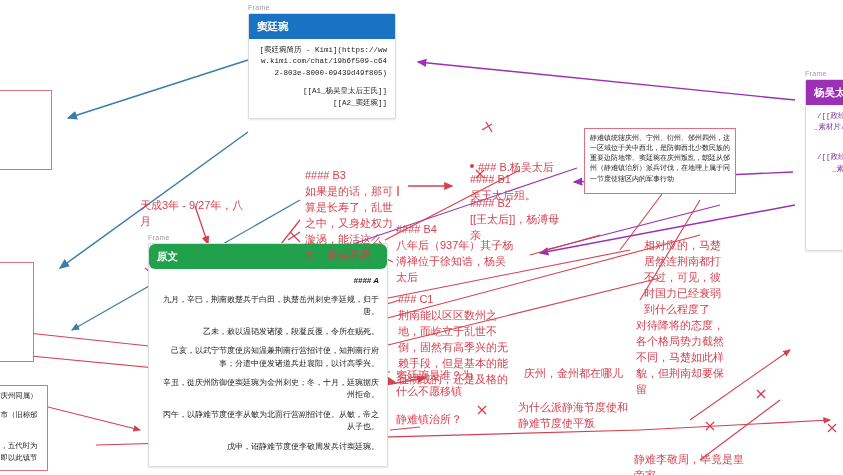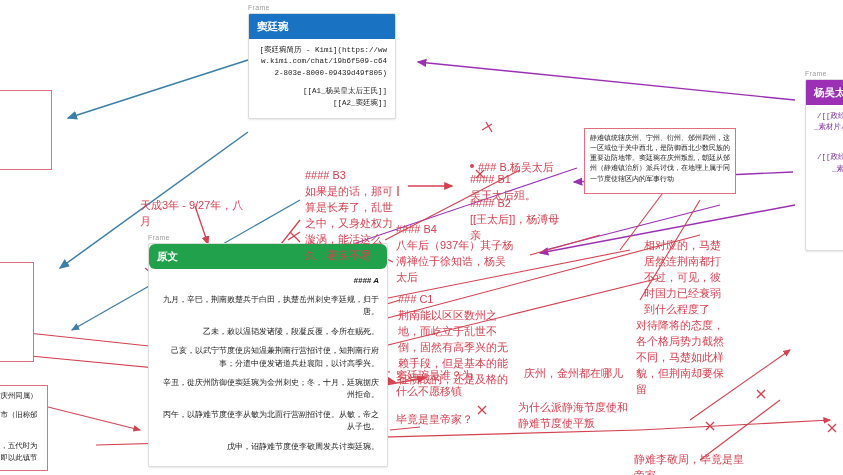--- a/index.html
+++ b/index.html
@@ -211,21 +211,21 @@
     <span class="h">### C1</span>
     <span>荆南能以区区数州之地，而屹立于乱世不倒，固然有高季兴的无赖手段，但是基本的能征惯战的，还是及格的</span>
   </div>
 
   <div class="anno" style="left:644px;top:238px;width:78px;">相对应的，马楚居然连荆南都打不过，可见，彼时国力已经衰弱到什么程度了</div>
 
   <div class="anno" style="left:636px;top:318px;width:95px;">对待降将的态度，各个格局势力截然不同，马楚如此样貌，但荆南却要保留</div>
 
   <div class="anno" style="left:396px;top:368px;width:84px;">窦廷琬是谁？为什么不愿移镇</div>
 
-  <div class="anno" style="left:396px;top:412px;width:90px;">毕竟是皇帝家？</div>
+  <div class="anno" style="left:396px;top:412px;width:90px;">静难镇治所？</div>
 
   <div class="anno" style="left:524px;top:366px;width:110px;">庆州，金州都在哪儿</div>
 
   <div class="anno" style="left:518px;top:400px;width:118px;">为什么派静海节度使和静难节度使平叛</div>
 
   <div class="anno" style="left:634px;top:452px;width:118px;">静难李敬周，毕竟是皇帝家</div>
 
 </div>
 
 </body></html>

